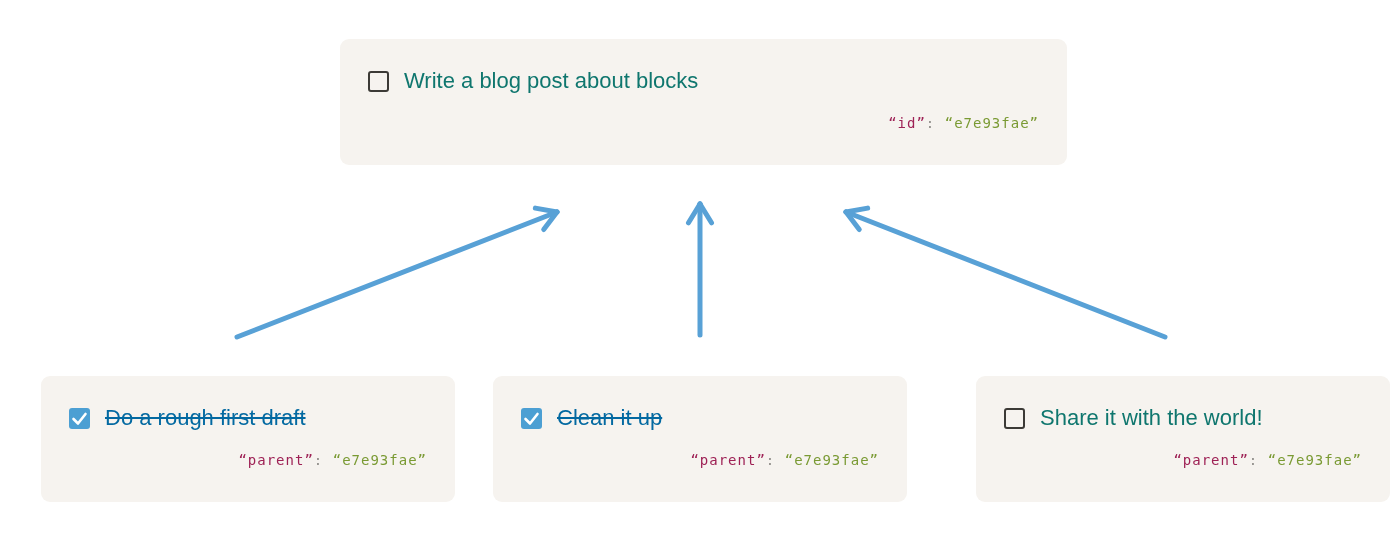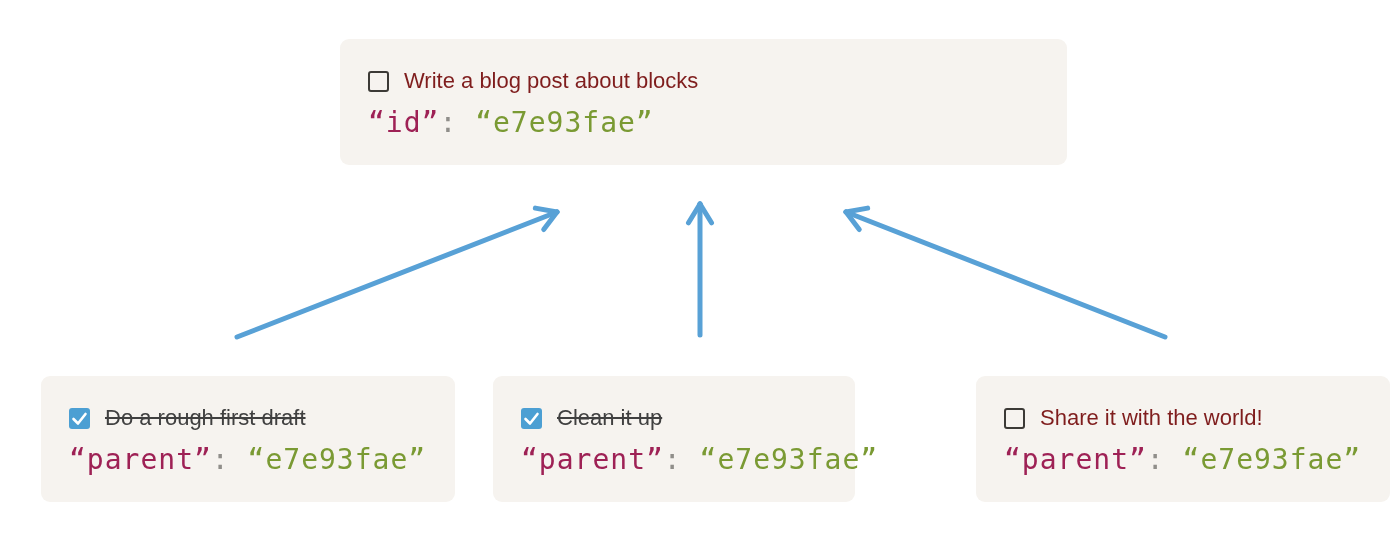--- a/index.html
+++ b/index.html
@@ -12,49 +12,50 @@
   }
   .card{
     position:absolute;
     background:#f6f3ef;
     border-radius:9px;
     box-sizing:border-box;
     padding:30px 28px;
   }
   .card-parent{left:340px;top:39px;width:727px;height:126px;}
   .card-child-0{left:41px;top:376px;width:414px;height:126px;}
-  .card-child-1{left:493px;top:376px;width:362px;height:126px;}
+  .card-child-1{left:493px;top:376px;width:414px;height:126px;}
   .card-child-2{left:947px;top:376px;width:414px;height:126px;margin-left:29px;}
   .todo-row{
     display:flex;align-items:center;gap:15px;height:24px;
   }
   .checkbox{
     width:21px;height:21px;flex:0 0 21px;
     box-sizing:border-box;border-radius:3px;
     border:2px solid #3c3a36;background:transparent;
     display:flex;align-items:center;justify-content:center;
     cursor:pointer;
   }
   .checkbox.checked{border:none;background:#4c9fd3;}
   .checkbox svg{display:none;}
   .checkbox.checked svg{display:block;}
   .todo-label{
-    font-size:22px;color:#7f1d1d;line-height:24px;white-space:nowrap;
+    font-size:22px;color:#0f766e;line-height:24px;white-space:nowrap;
   }
   .todo-label.done{
-    color:#404040;
+    color:#0369a1;
     text-decoration:line-through;
     text-decoration-thickness:2px;
   }
   .code-line{
     margin-top:17px;
     font-family:"DejaVu Sans Mono", monospace;
-    font-size:28px;line-height:26px;
+    font-size:14px;line-height:26px;
     letter-spacing:1px;
     white-space:pre;
+    text-align:right;
   }
   .code-key{color:#9e2155;}
   .code-punct{color:#908e8a;}
   .code-value{color:#7a9a33;}
   .arrows{position:absolute;left:0;top:0;width:1400px;height:544px;pointer-events:none;}
   .arrows line{stroke-width:5;stroke-linecap:round;fill:none;}
 </style>
 </head>
 <body>
 

